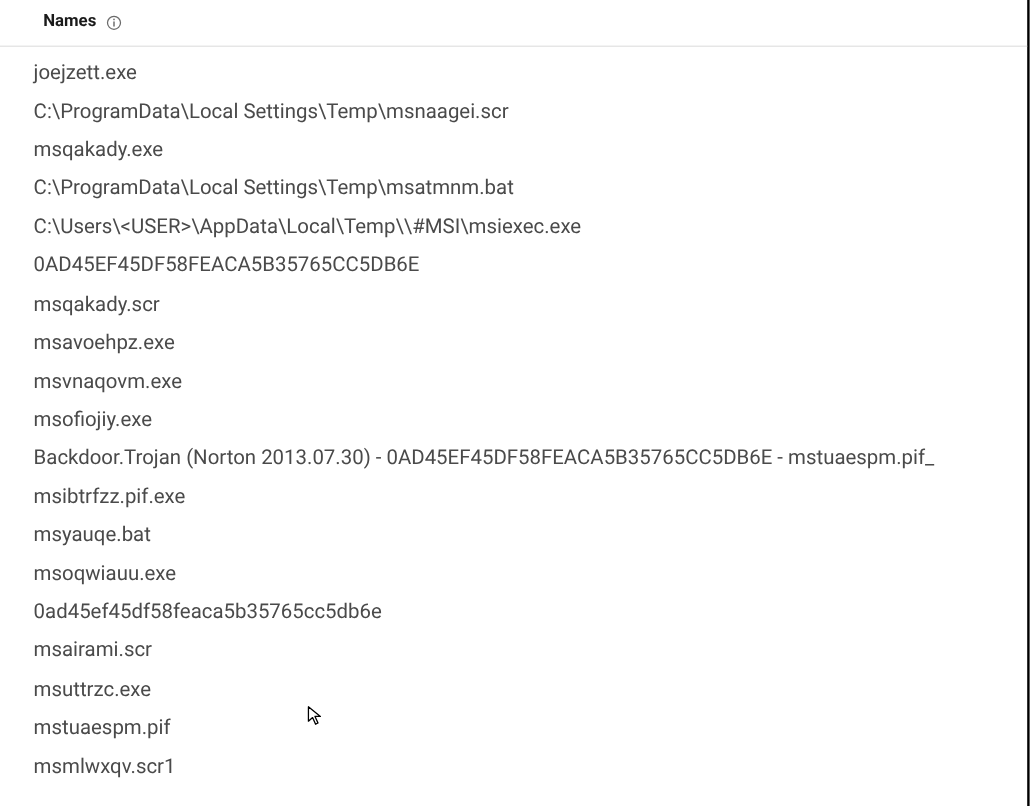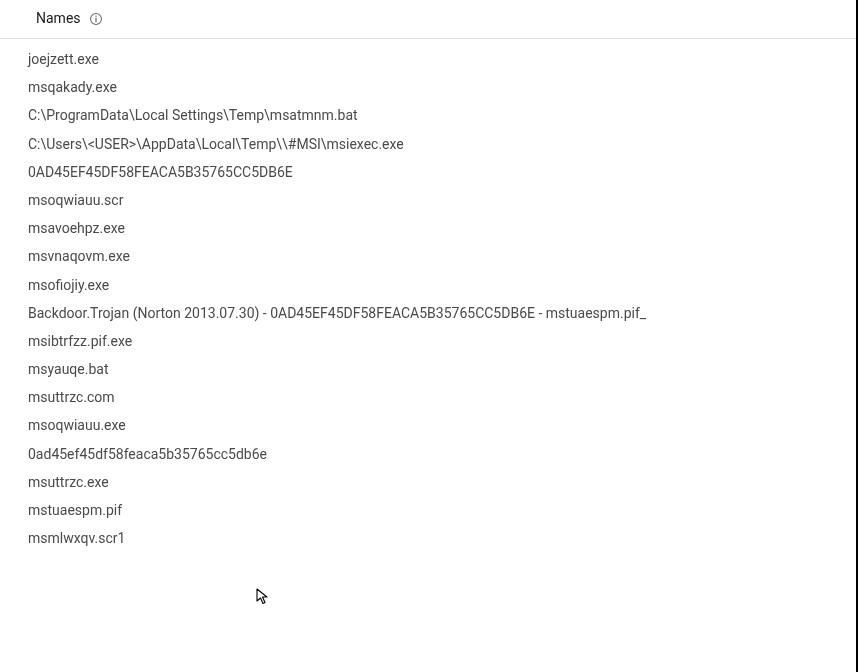--- a/index.html
+++ b/index.html
@@ -28,21 +28,21 @@
     .header {
       padding: 10px 36px 12px 36px;
       border-bottom: 1px solid #e0e0e0;
       display: flex;
       align-items: center;
       gap: 8px;
     }
 
     .header-title {
       font-size: 14px;
-      font-weight: 400;
+      font-weight: 700;
       color: #1a1a1a;
     }
 
     .info-icon {
       display: inline-flex;
       align-items: center;
       justify-content: center;
       width: 14px;
       height: 14px;
       margin-top: 1px;
@@ -54,21 +54,21 @@
       stroke: #6b6b6b;
       fill: none;
     }
 
     .list {
       padding: 6px 0;
     }
 
     .list-item {
       padding: 5px 28px 5px 28px;
-      font-size: 14px;
+      font-size: 17px;
       line-height: 1.3;
       color: #4a4a4a;
       white-space: nowrap;
       overflow: hidden;
       text-overflow: ellipsis;
     }
 
     .cursor {
       position: absolute;
       left: 256px;
@@ -91,34 +91,35 @@
       <svg viewBox="0 0 16 16">
         <circle cx="8" cy="8" r="6.2" stroke-width="1.2"></circle>
         <line x1="8" y1="7.2" x2="8" y2="11" stroke-width="1.4" stroke-linecap="round"></line>
         <circle cx="8" cy="4.8" r="0.8" fill="#6b6b6b" stroke="none"></circle>
       </svg>
     </span>
   </div>
 
   <div class="list">
     <div class="list-item">joejzett.exe</div>
+    <div class="list-item">C:\ProgramData\Local Settings\Temp\msnaagei.scr</div>
     <div class="list-item">msqakady.exe</div>
     <div class="list-item">C:\ProgramData\Local Settings\Temp\msatmnm.bat</div>
     <div class="list-item">C:\Users\&lt;USER&gt;\AppData\Local\Temp\\#MSI\msiexec.exe</div>
     <div class="list-item">0AD45EF45DF58FEACA5B35765CC5DB6E</div>
-    <div class="list-item">msoqwiauu.scr</div>
+    <div class="list-item">msqakady.scr</div>
     <div class="list-item">msavoehpz.exe</div>
     <div class="list-item">msvnaqovm.exe</div>
     <div class="list-item">msofiojiy.exe</div>
     <div class="list-item">Backdoor.Trojan (Norton 2013.07.30) - 0AD45EF45DF58FEACA5B35765CC5DB6E - mstuaespm.pif_</div>
     <div class="list-item">msibtrfzz.pif.exe</div>
     <div class="list-item">msyauqe.bat</div>
-    <div class="list-item">msuttrzc.com</div>
     <div class="list-item">msoqwiauu.exe</div>
     <div class="list-item">0ad45ef45df58feaca5b35765cc5db6e</div>
+    <div class="list-item">msairami.scr</div>
     <div class="list-item">msuttrzc.exe</div>
     <div class="list-item">mstuaespm.pif</div>
     <div class="list-item">msmlwxqv.scr1</div>
   </div>
 
   <div class="cursor">
     <svg viewBox="0 0 16 18">
       <path d="M1 1 L1 13 L4.5 10 L7 15.5 L9 14.5 L6.5 9 L11 9 Z" fill="#ffffff" stroke="#000000" stroke-width="1.1" stroke-linejoin="round"></path>
     </svg>
   </div>

